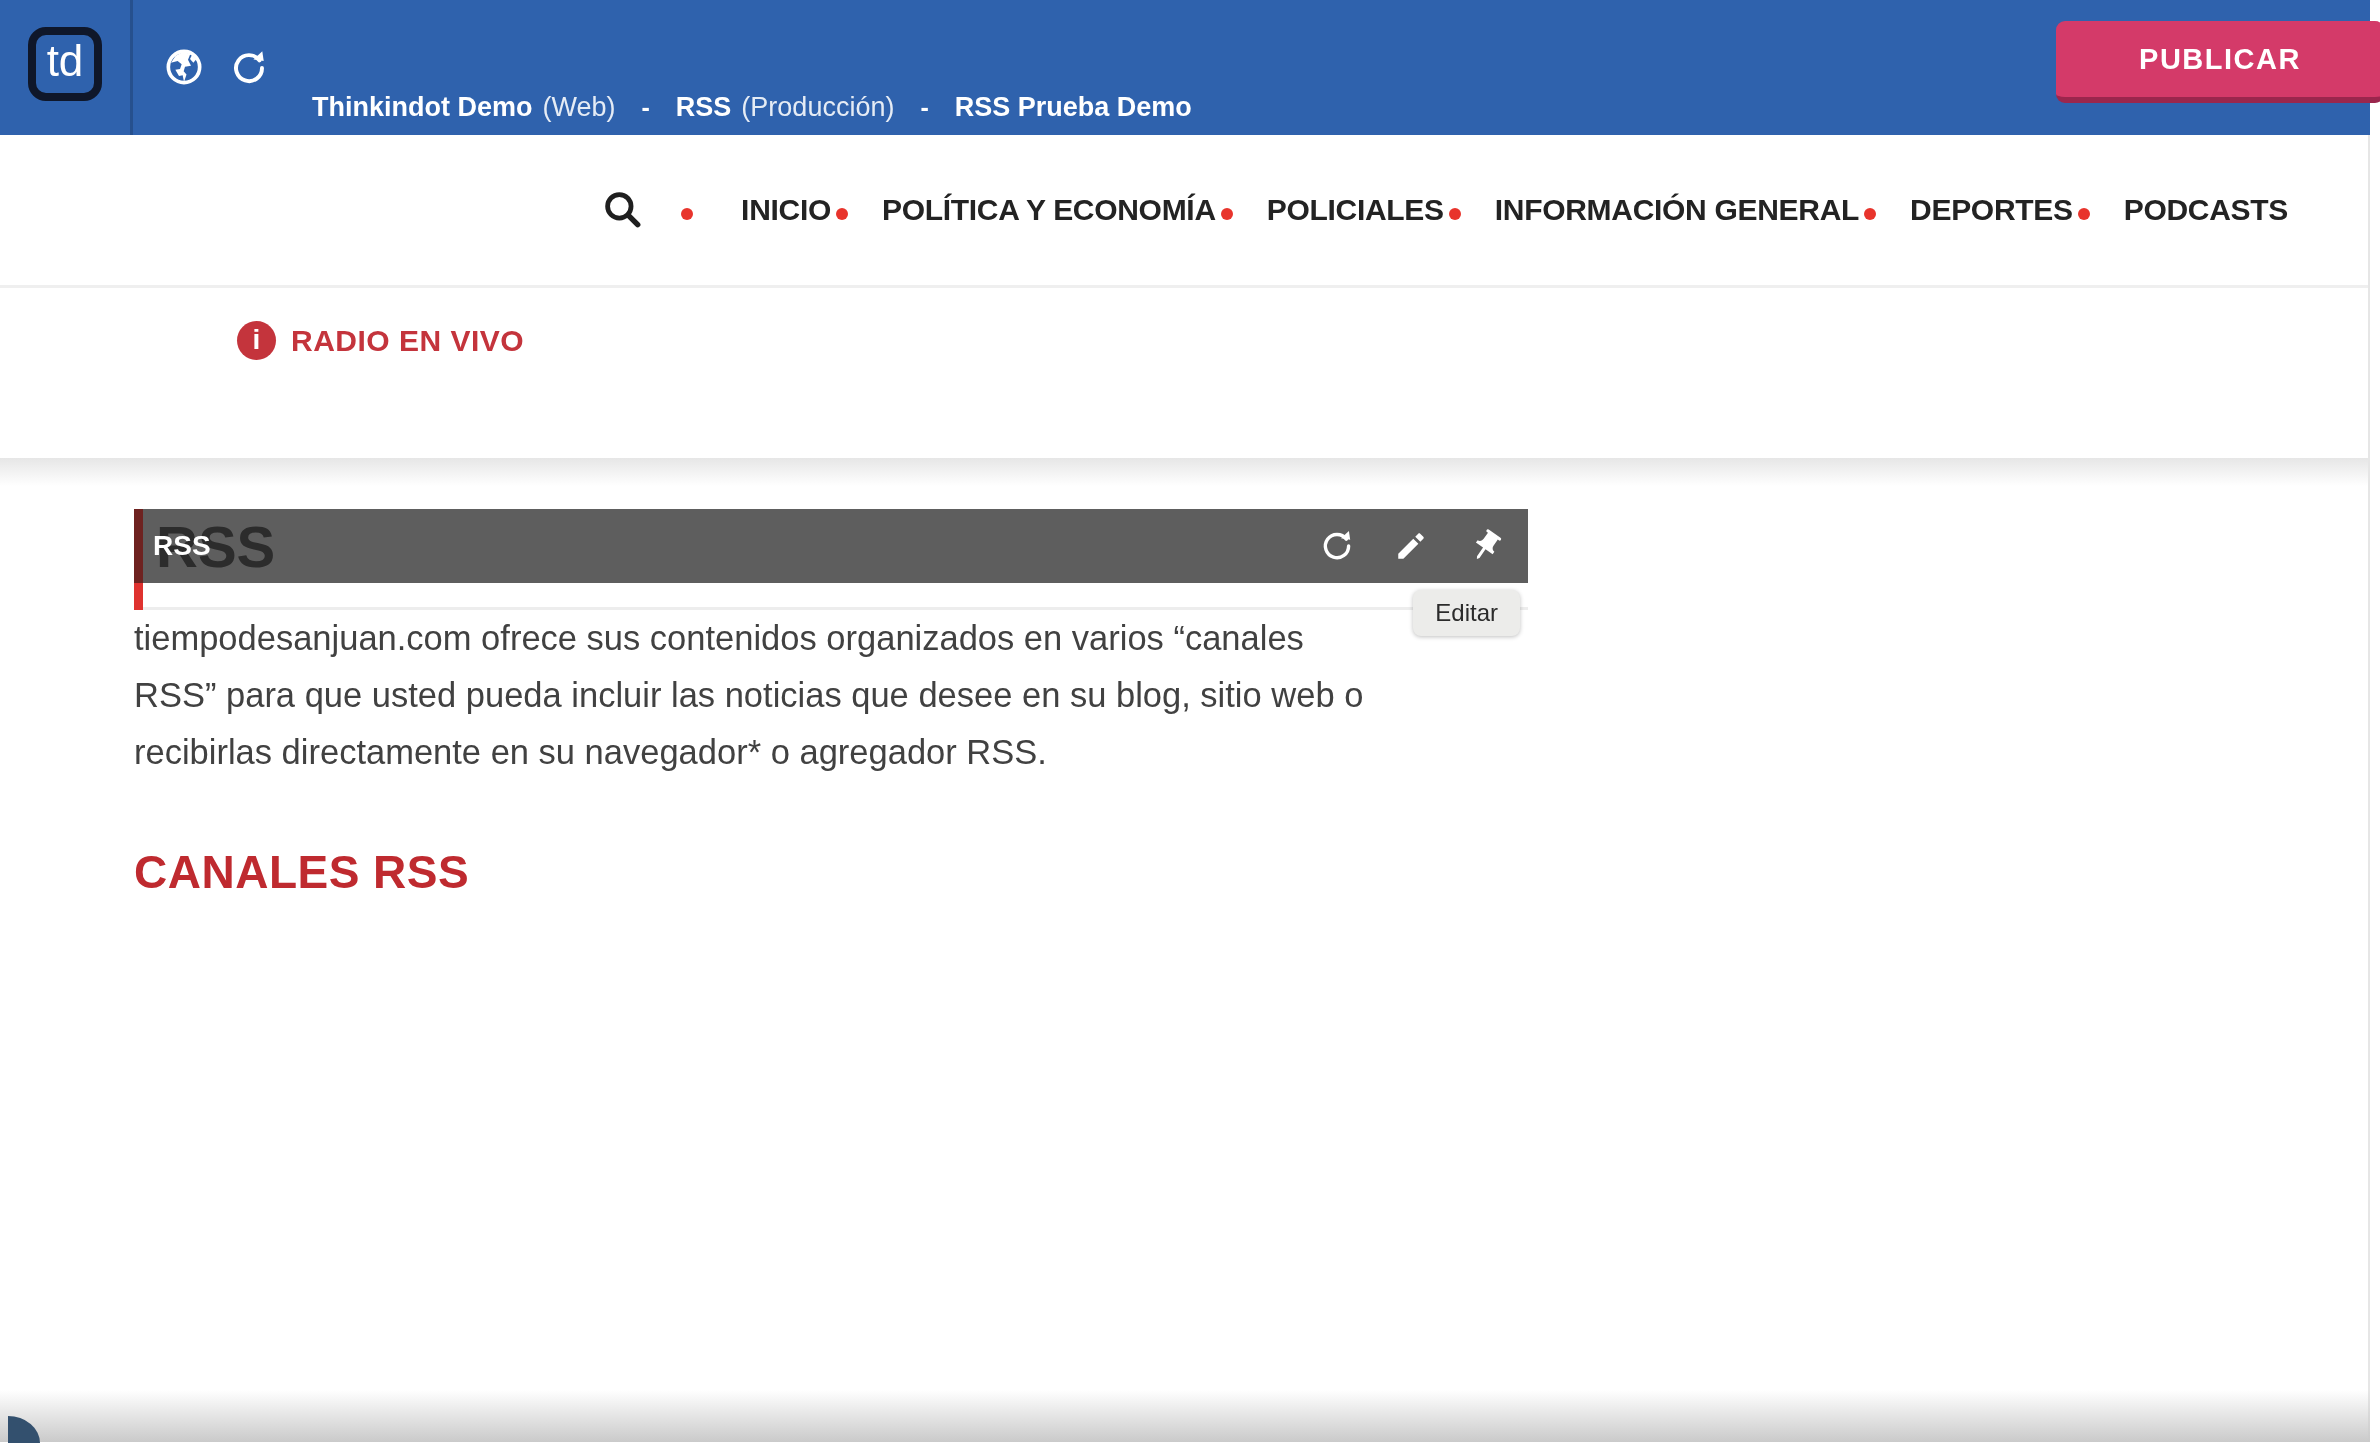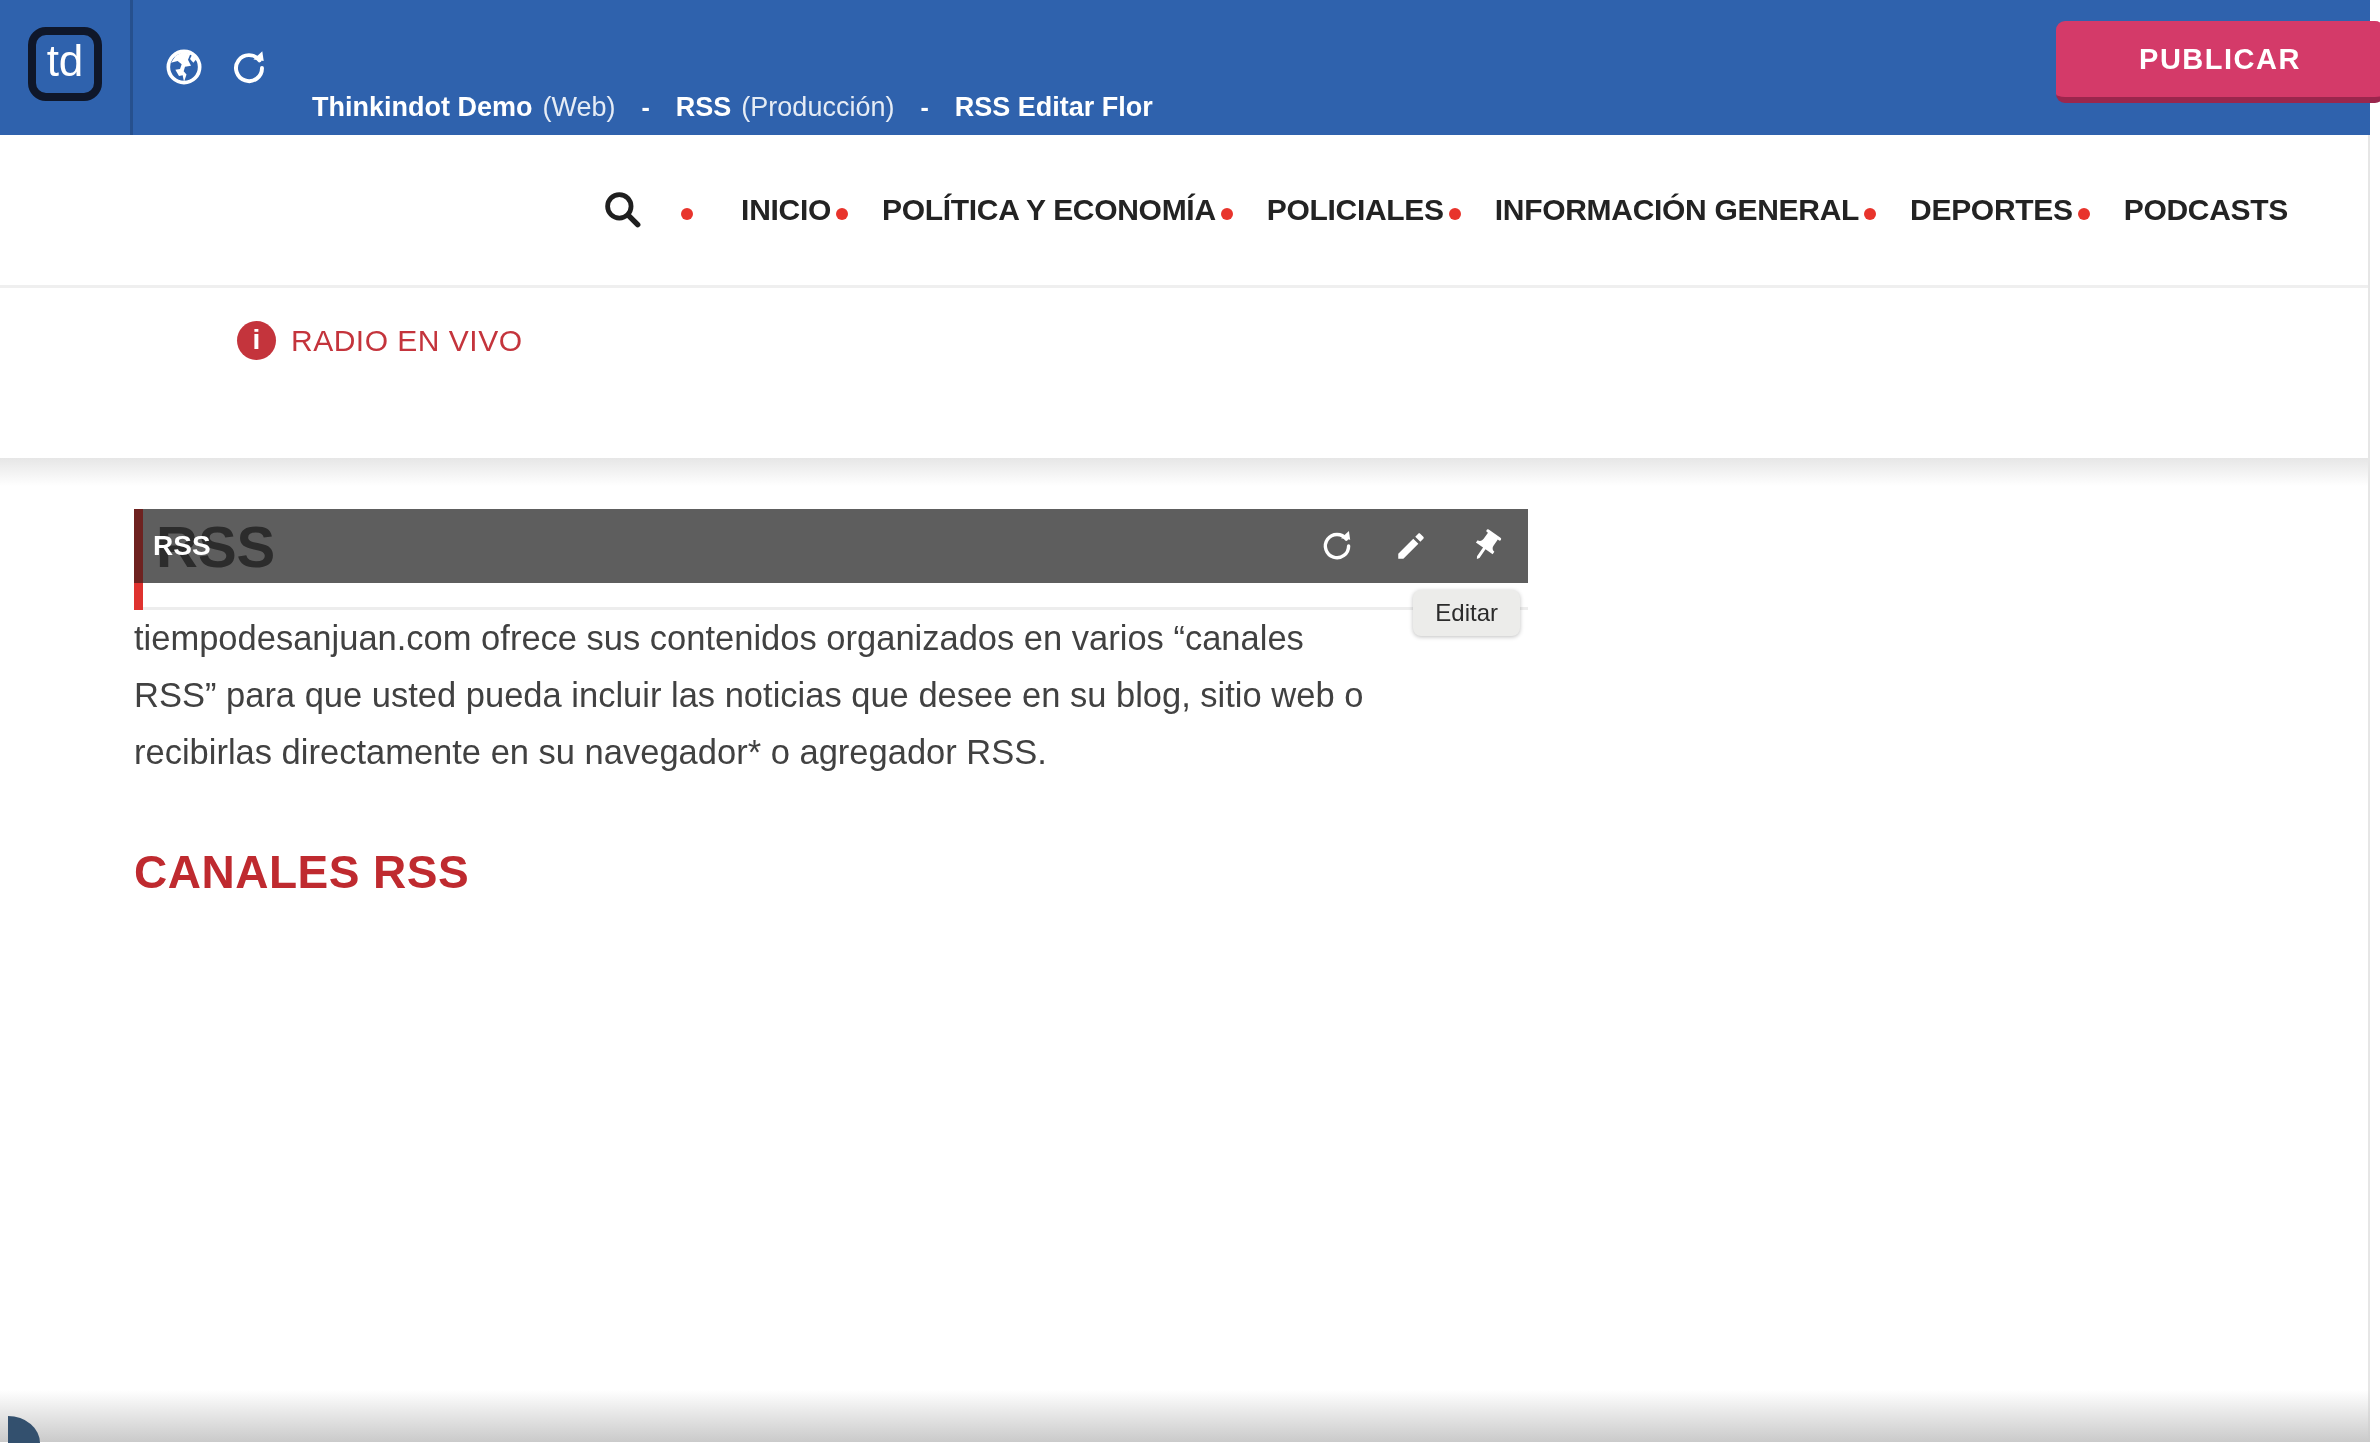--- a/index.html
+++ b/index.html
@@ -54,21 +54,21 @@
   .radio-strip::after {
     content:""; position:absolute; left:0; top:170px; width:100%; height:28px;
     background:linear-gradient(#e6e6e6, rgba(255,255,255,0));
   }
   .radio-inner { position:absolute; left:237px; top:33px; display:flex; align-items:center; gap:15px; cursor:pointer; }
   .info-icon {
     width:39px; height:39px; border-radius:50%; background:#c4343c; color:#ffffff;
     display:flex; align-items:center; justify-content:center;
     font-size:28px; font-weight:800; padding-bottom:2px;
   }
-  .radio-label { color:#c4343c; font-size:30px; font-weight:400; letter-spacing:0.5px; }
+  .radio-label { color:#c4343c; font-size:30px; font-weight:700; letter-spacing:0.5px; }
 
   
   .content { position:absolute; left:134px; top:509px; width:1394px; }
 
   .title-block { position:relative; height:101px; border-bottom:3px solid #ededed; }
   .block-bar {
     position:relative; height:74px; background:#5e5e5e; border-left:9px solid #6e2220;
     display:flex; align-items:center;
   }
   .block-label { position:relative; z-index:3; color:#ffffff; font-size:28px; font-weight:700; margin-left:10px; }
@@ -125,21 +125,21 @@
     </svg>
   </span>
 
   <div class="breadcrumb">
     <span class="bc-name">Thinkindot Demo</span>
     <span class="bc-suffix">(Web)</span>
     <span class="bc-sep">-</span>
     <span class="bc-name">RSS</span>
     <span class="bc-suffix">(Producción)</span>
     <span class="bc-sep">-</span>
-    <span class="bc-name">RSS Editar Flor</span>
+    <span class="bc-name">RSS Prueba Demo</span>
   </div>
 
   <button class="publish-btn">PUBLICAR</button>
 </div>
 
 <div class="site-nav">
   <span class="nav-search">
     <svg width="44" height="44" viewBox="0 0 24 24">
       <circle cx="10" cy="10" r="6.4" fill="none" stroke="#1f1f1f" stroke-width="2.6"></circle>
       <line x1="14.8" y1="14.8" x2="20" y2="20" stroke="#1f1f1f" stroke-width="3" stroke-linecap="round"></line>

